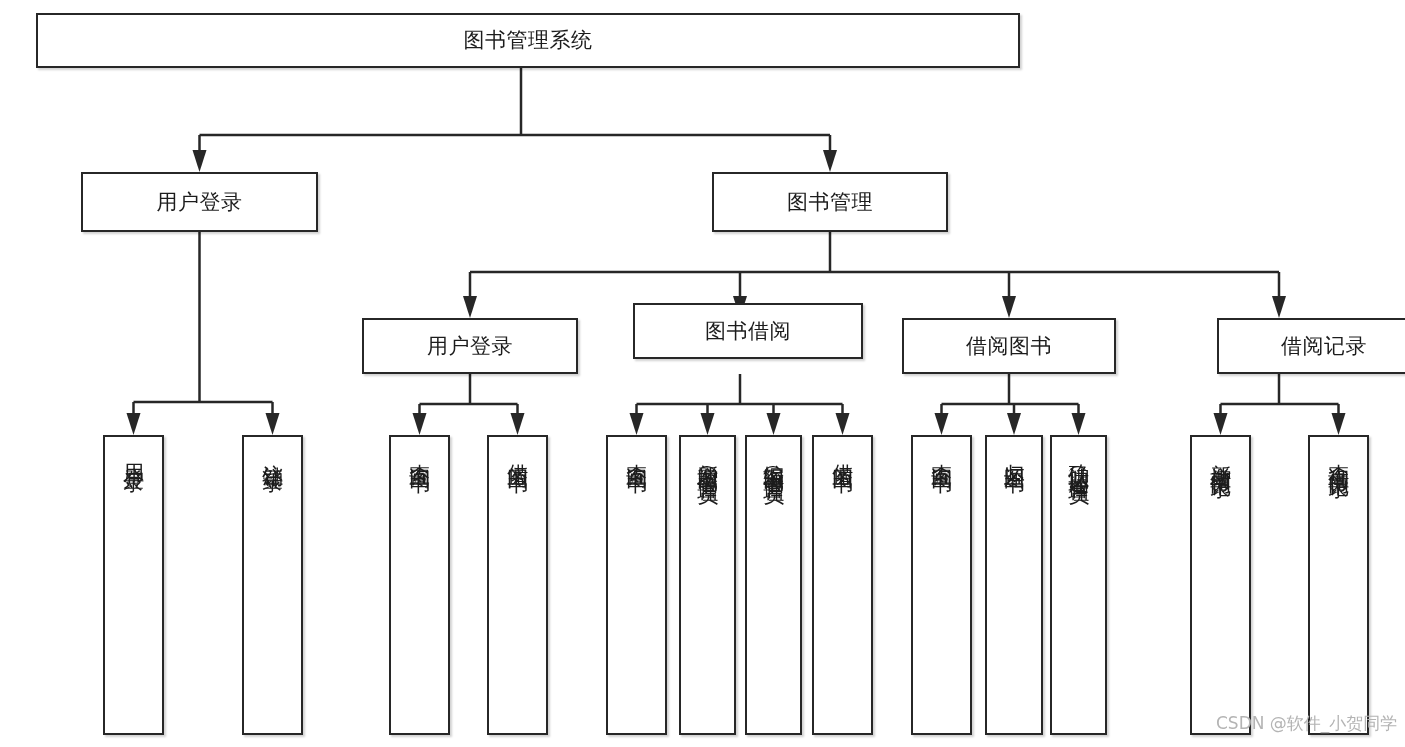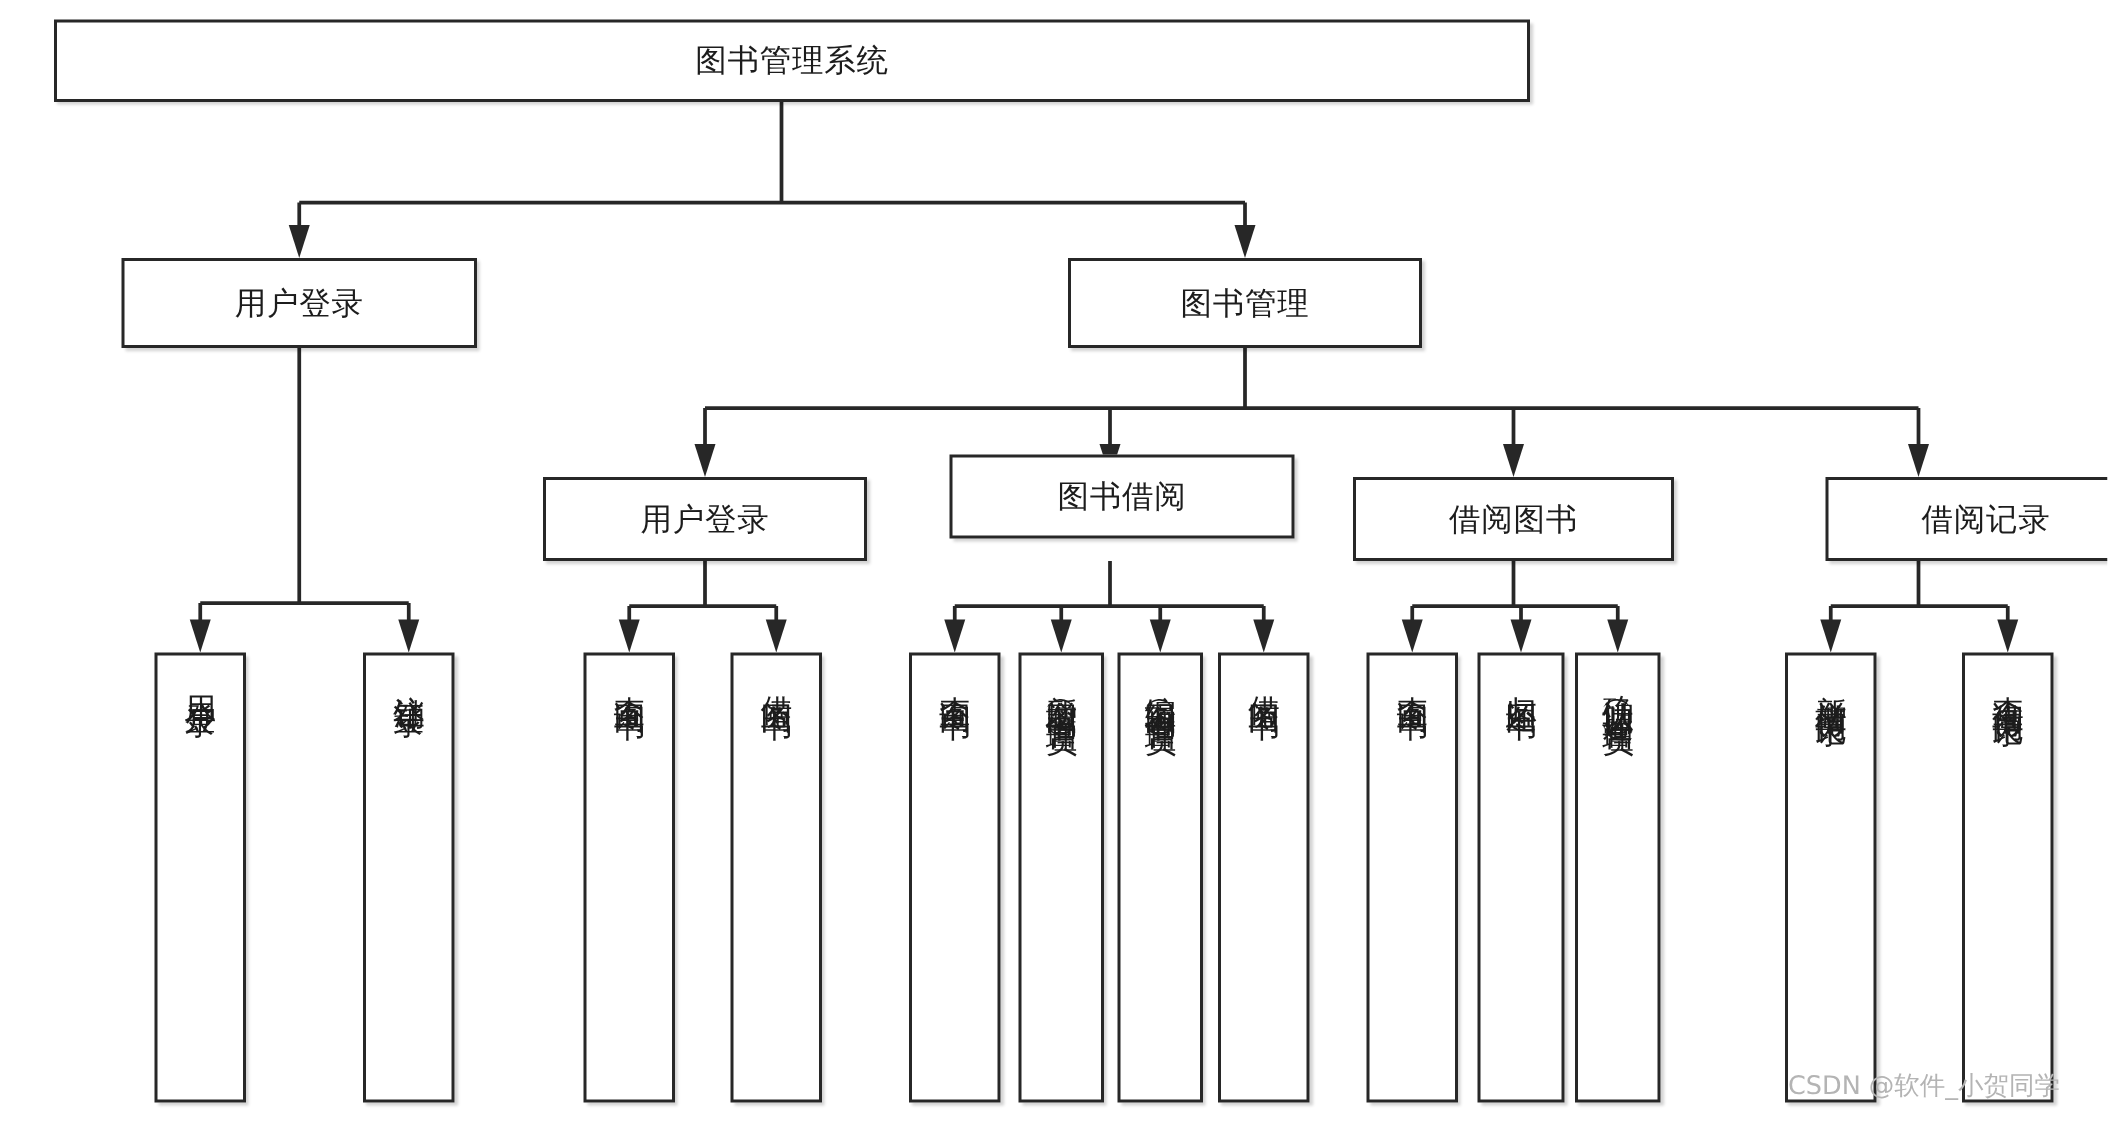--- a/index.html
+++ b/index.html
@@ -54,20 +54,21 @@
     margin: 0 auto;
   }
   #watermark {
     position: absolute;
     left: 1192px;
     top: 712px;
     font-size: 17px;
     color: #b4b4b4;
     white-space: nowrap;
     font-family: "DejaVu Sans", "Liberation Sans", sans-serif;
+    padding-left: 24px;
   }
 </style>
 </head>
 <body>
 
 <div id="canvas">
   <svg id="edges" viewBox="0 0 1405 747">
       <line x1="521" y1="68" x2="521" y2="135" stroke="#272727" stroke-width="2.5"></line>
       <line x1="199.5" y1="135" x2="830" y2="135" stroke="#272727" stroke-width="2.5"></line>
       <line x1="199.5" y1="135" x2="199.5" y2="151" stroke="#272727" stroke-width="2.5"></line>

